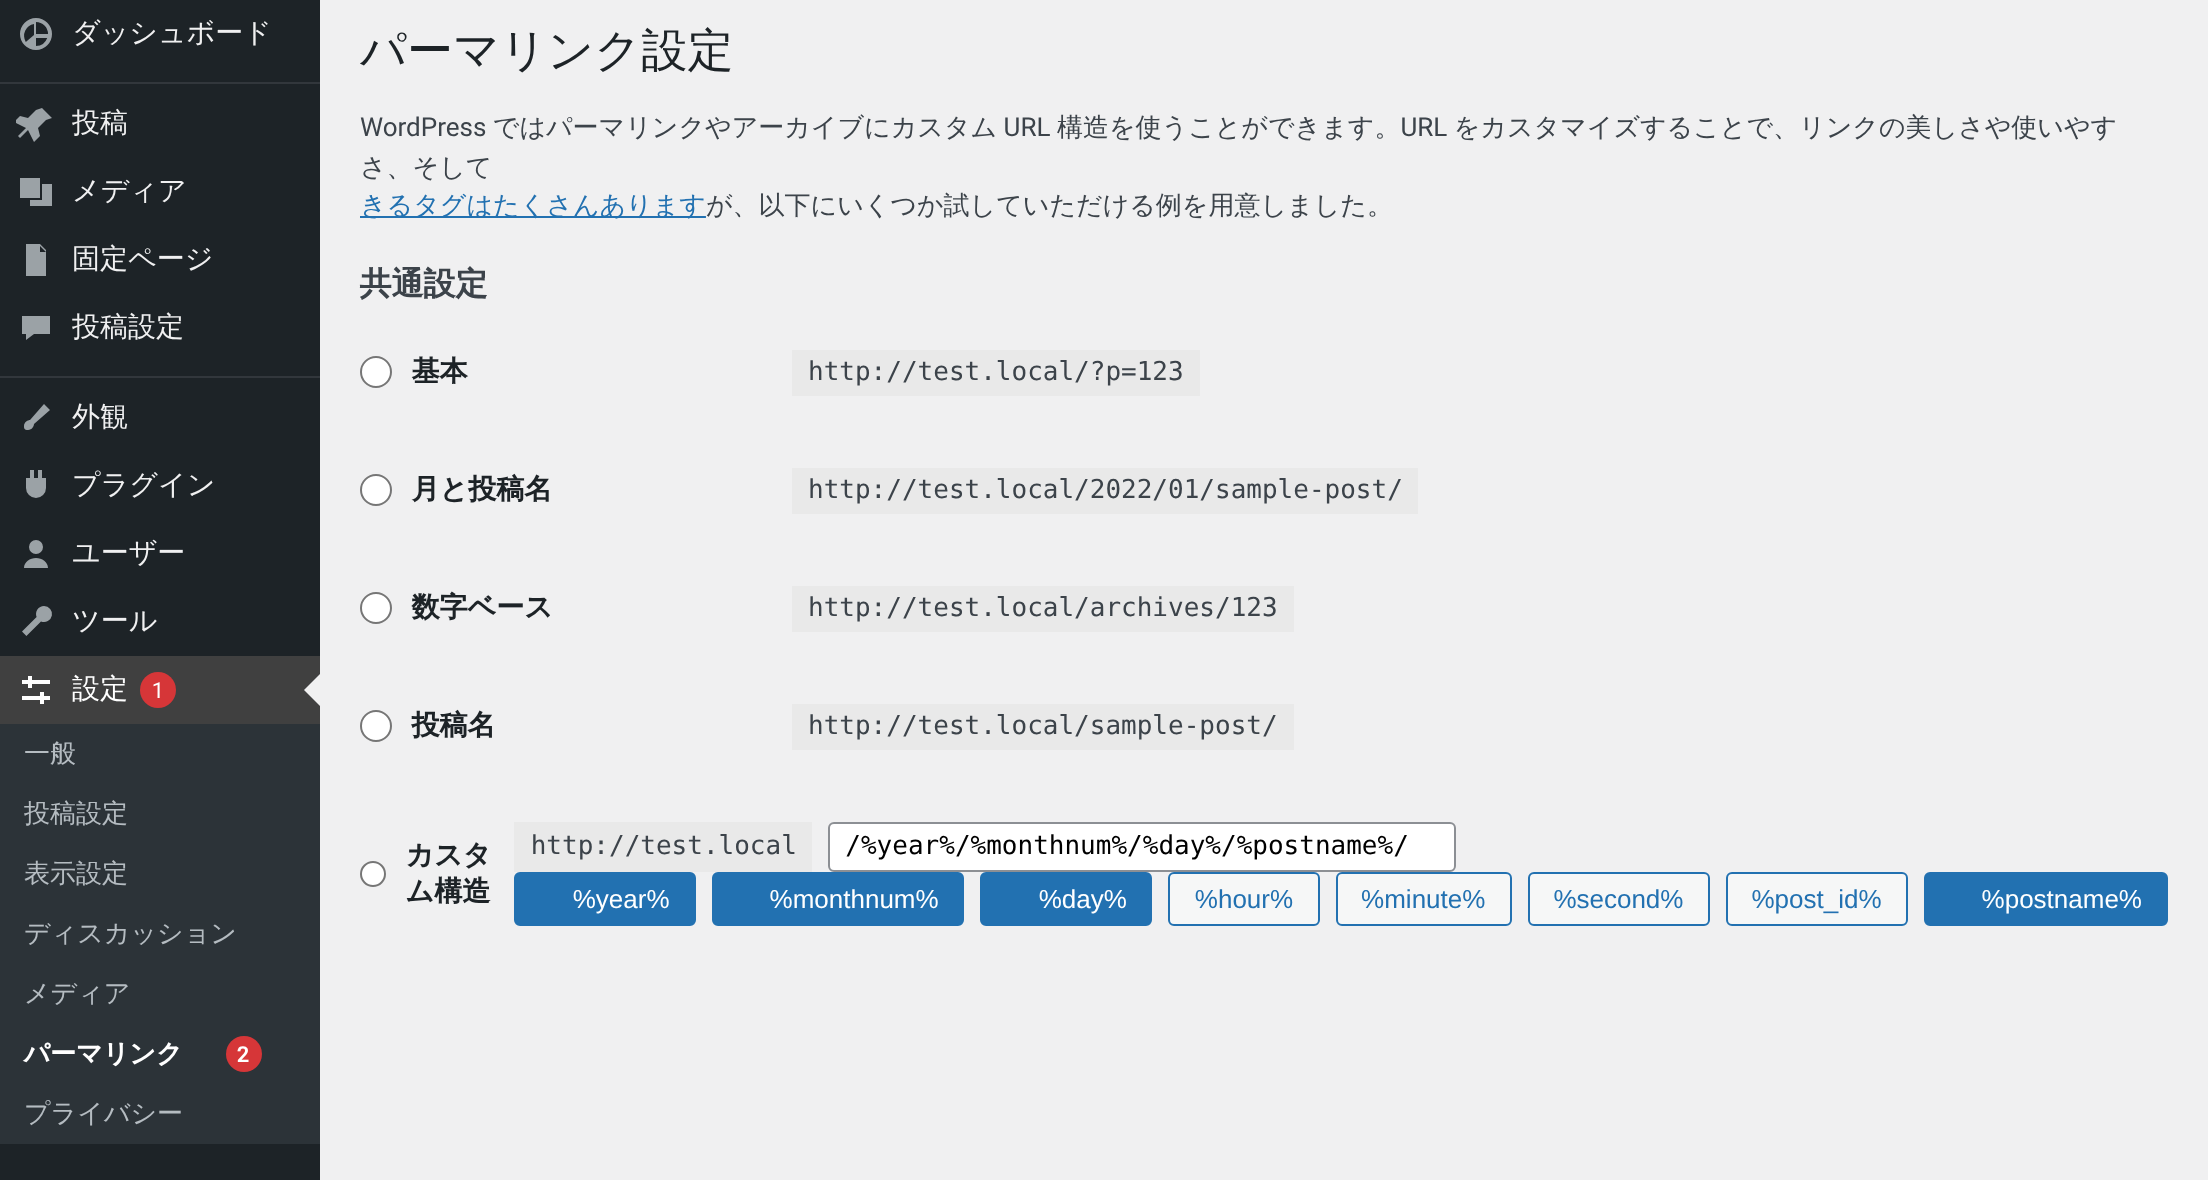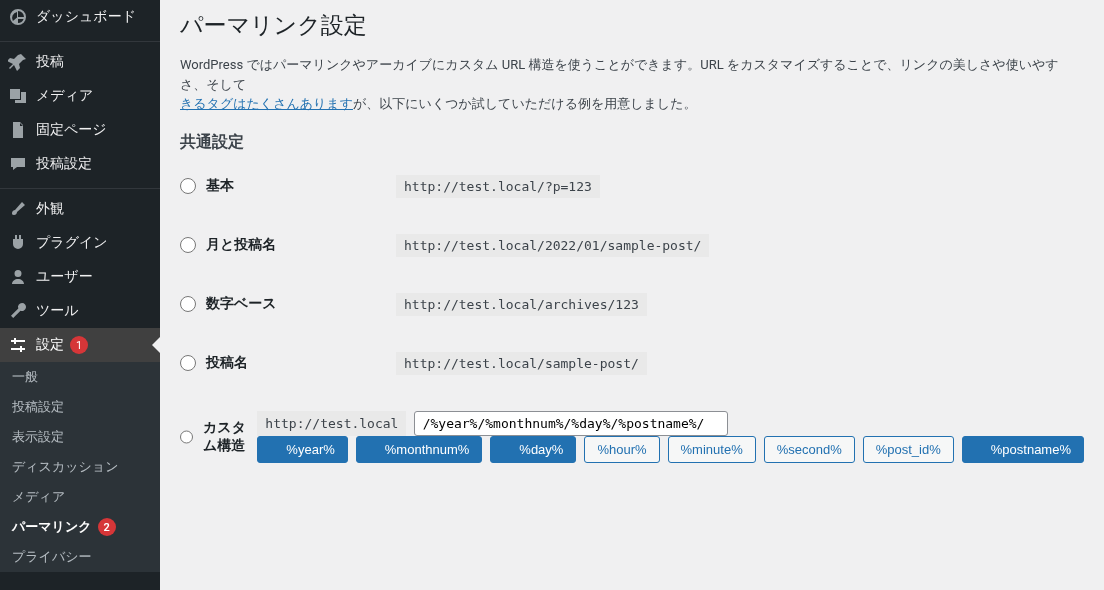--- a/index.html
+++ b/index.html
@@ -67,20 +67,21 @@
     color: rgba(240,246,252,.7);
     background: #2c3338;
     font-size: 13px;
     cursor: pointer;
     display: flex;
     align-items: flex-start;
   }
   .sub-item.current {
     color: #fff;
     font-weight: 600;
+    gap: 15px;
   }
   .badge {
     display: inline-flex;
     align-items: center;
     justify-content: center;
     min-width: 18px;
     height: 18px;
     border-radius: 9px;
     background: #d63638;
     color: #fff;

